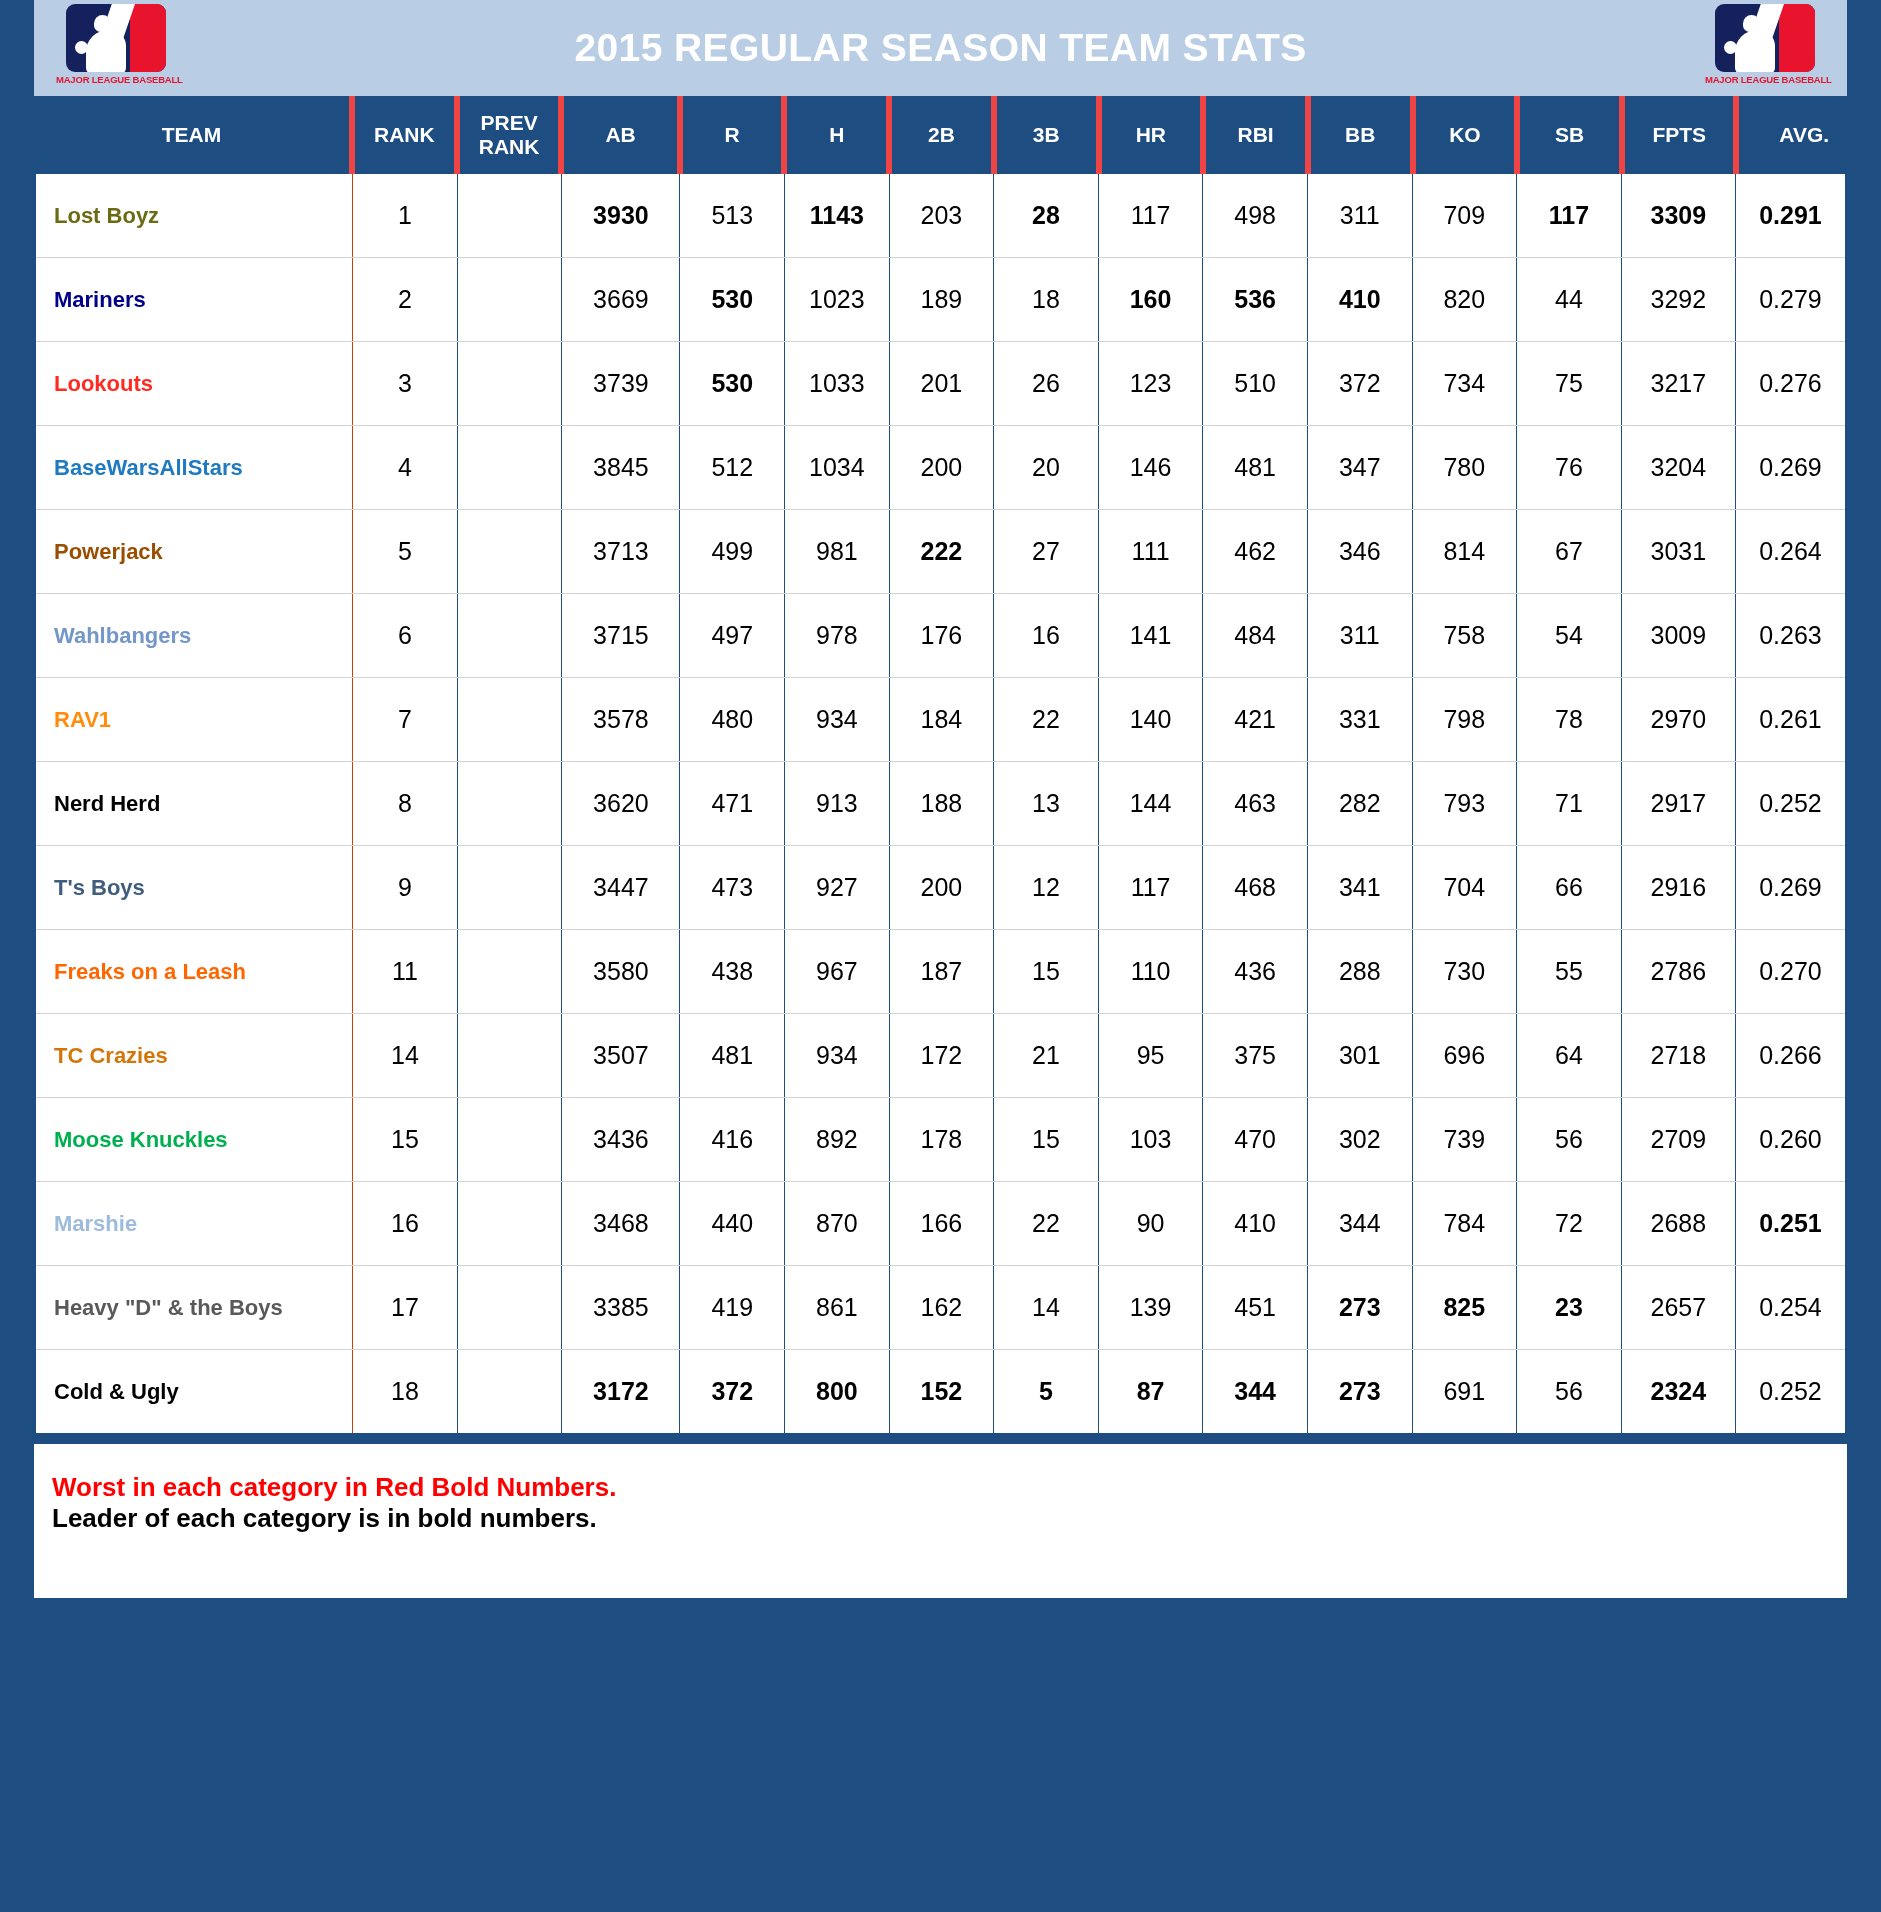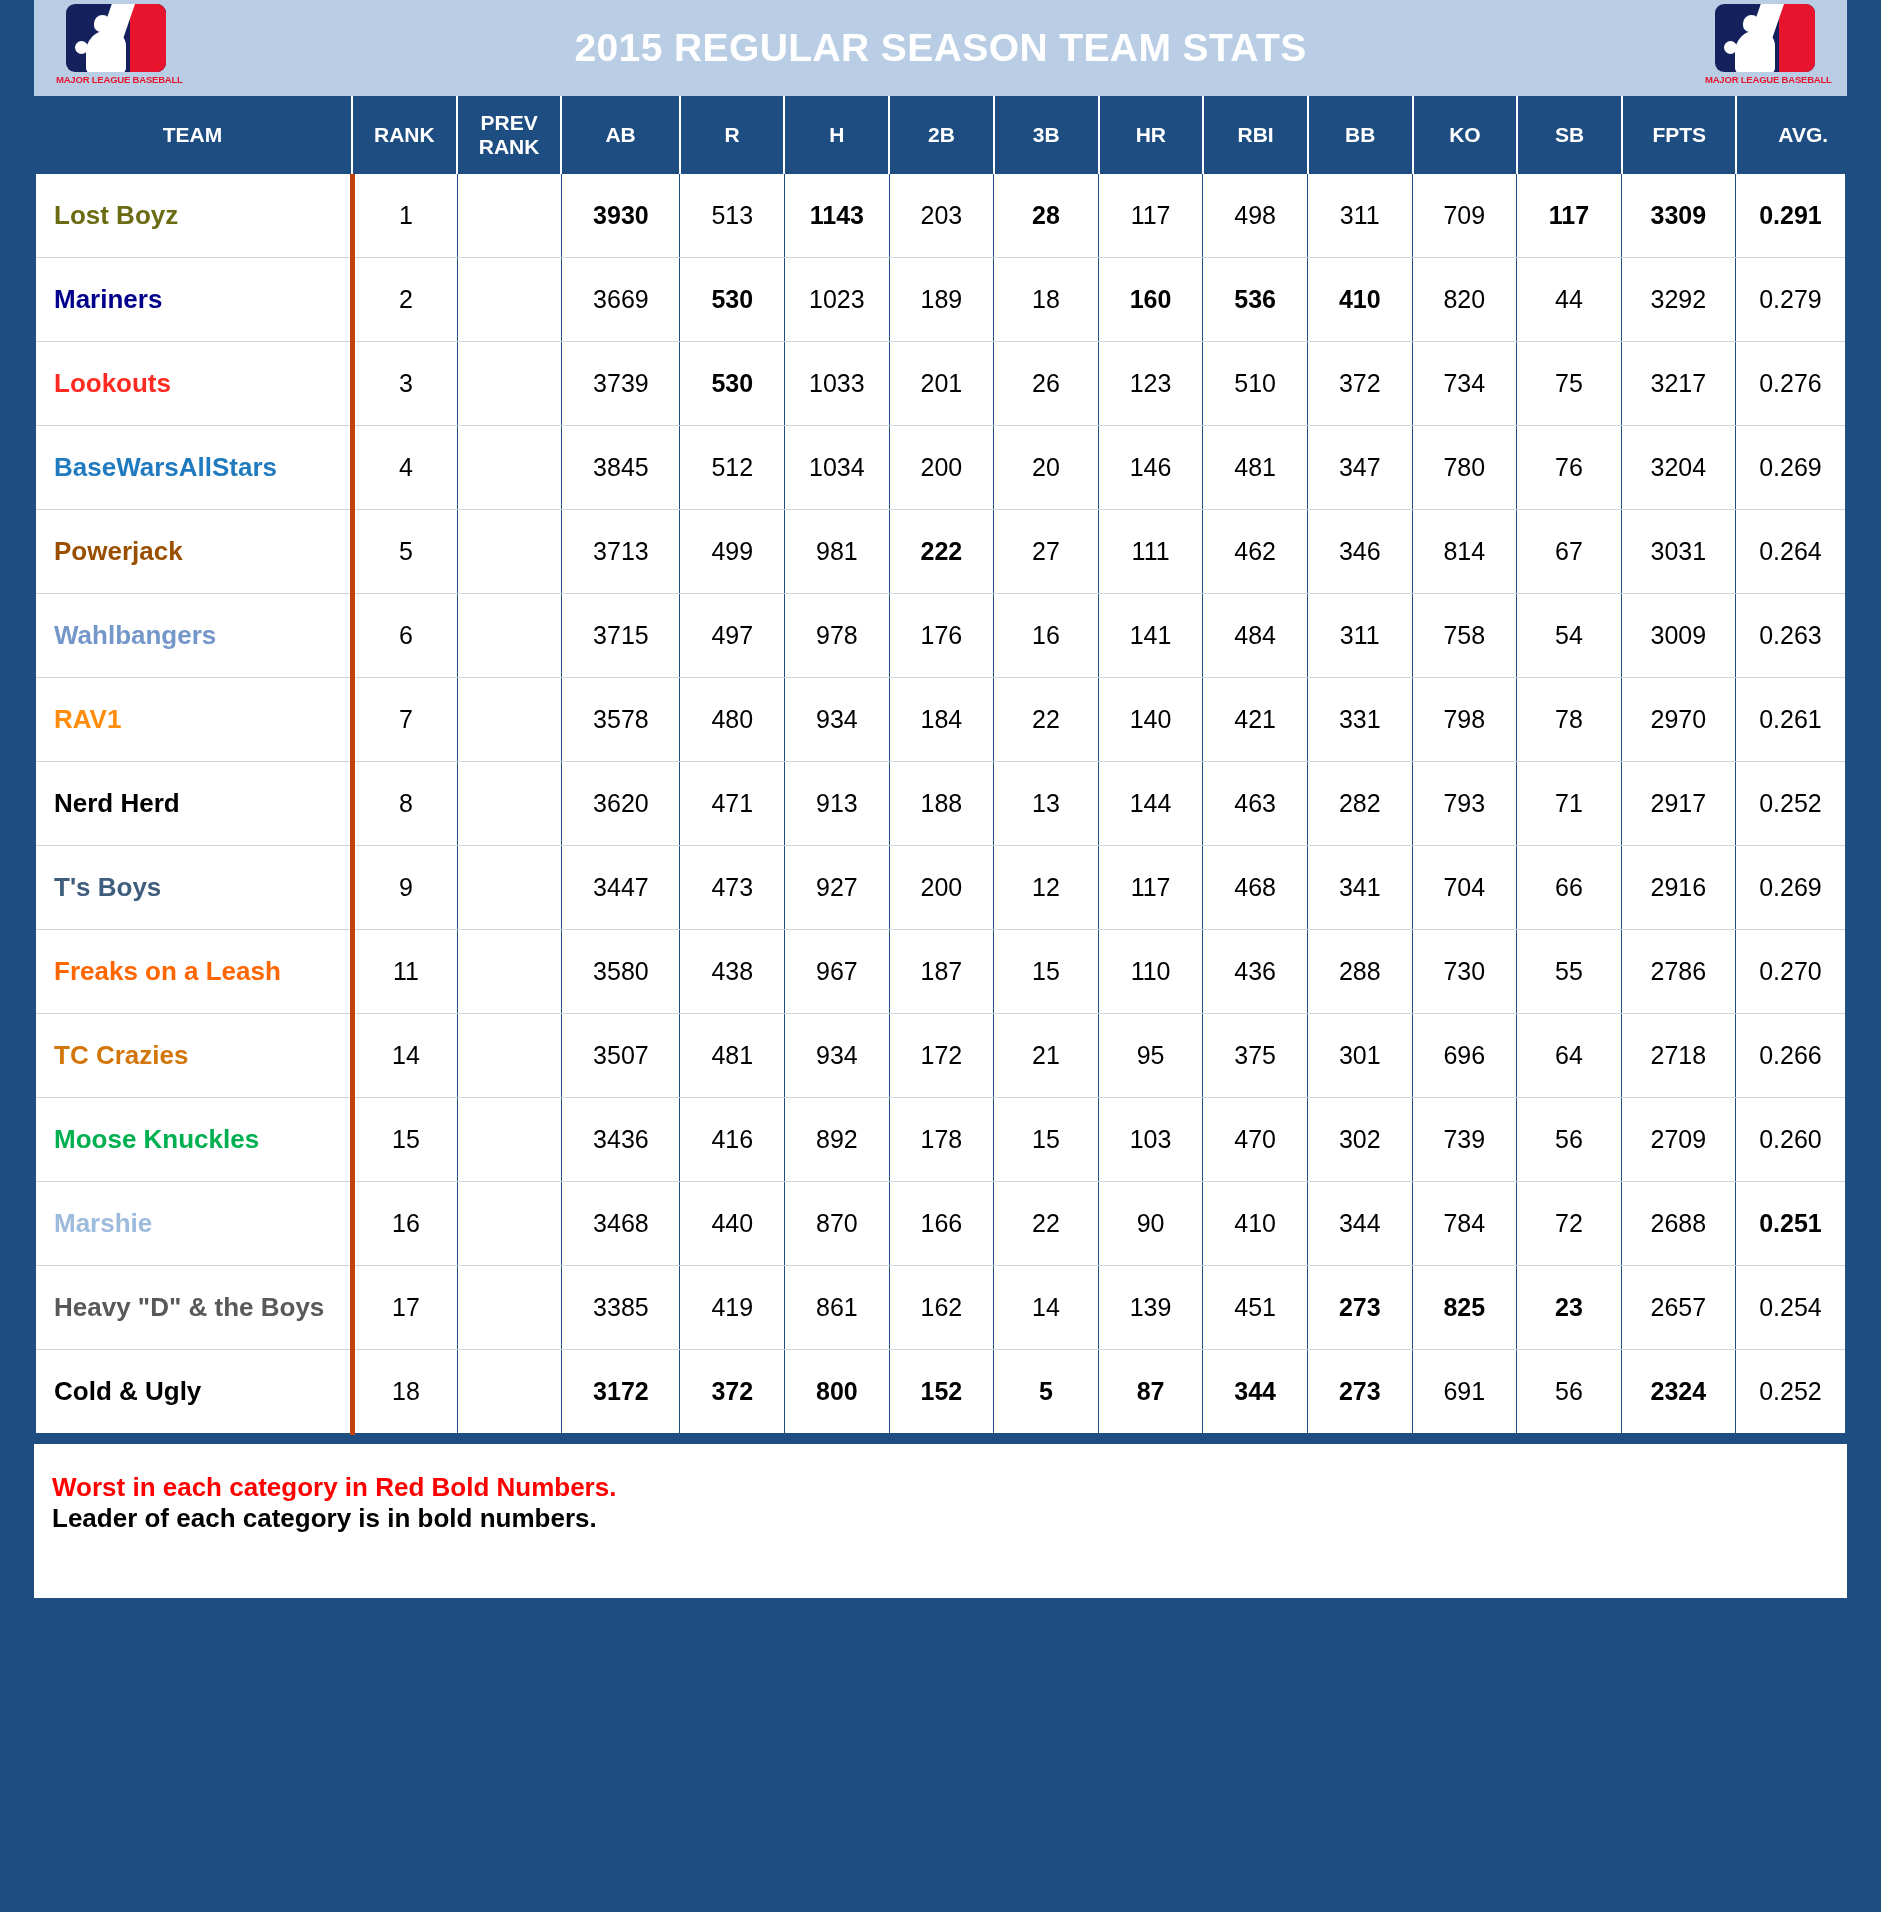--- a/index.html
+++ b/index.html
@@ -120,21 +120,21 @@
     width: 100%;
     border-collapse: collapse;
     table-layout: fixed;
   }
   table.stats th {
     background: #1d4d81;
     color: #ffffff;
     font-size: 21px;
     font-weight: bold;
     height: 78px;
-    border-left: 2px solid #ef4444;
+    border-left: 6px solid #ef4444;
     border-right: 2px solid #ffffff;
     vertical-align: middle;
     padding: 0;
   }
   table.stats th.team-head {
     border-left: none;
   }
   table.stats th.avg-head {
     border-right: none;
     padding-left: 22px;
@@ -161,22 +161,22 @@
     text-align: center;
     color: #000000;
     padding: 0;
     vertical-align: middle;
   }
   table.body tr:last-child td { border-bottom: none; }
   table.body td.team {
     text-align: left;
     padding-left: 18px;
     font-weight: bold;
-    font-size: 26px;
-    border-right: 5px solid #c2410c;
+    font-size: 22px;
+    border-right: 1px solid #c2410c;
   }
   table.body td.last { border-right: none; }
   td.bold { font-weight: bold; }
   td.red  { color: #ff0000; font-weight: bold; }
 
   
   .notes {
     margin-top: 9px;
     background: #ffffff;
     padding: 28px 0 30px 18px;

